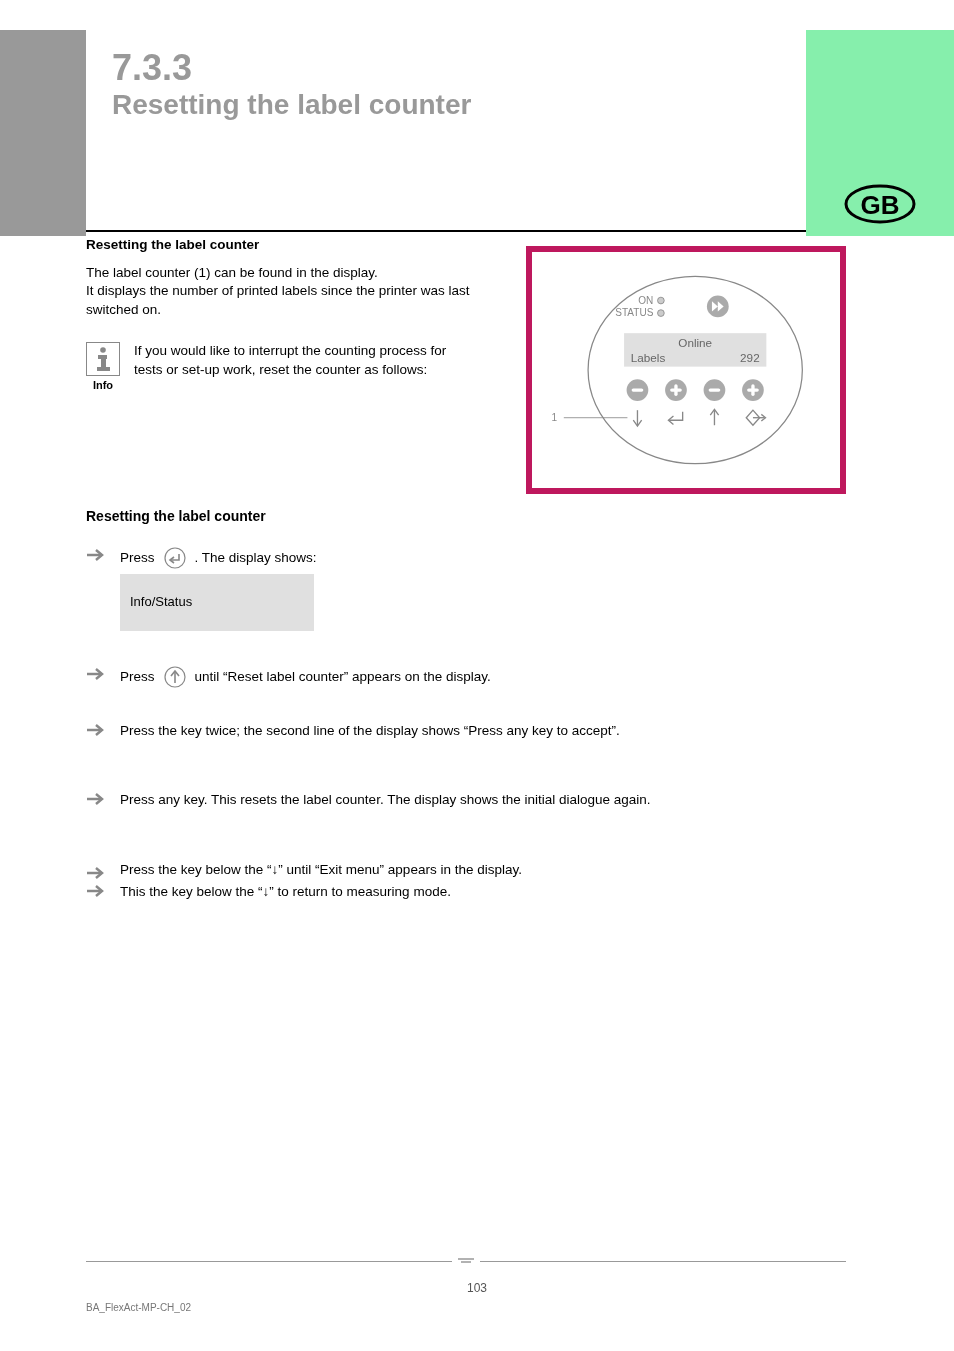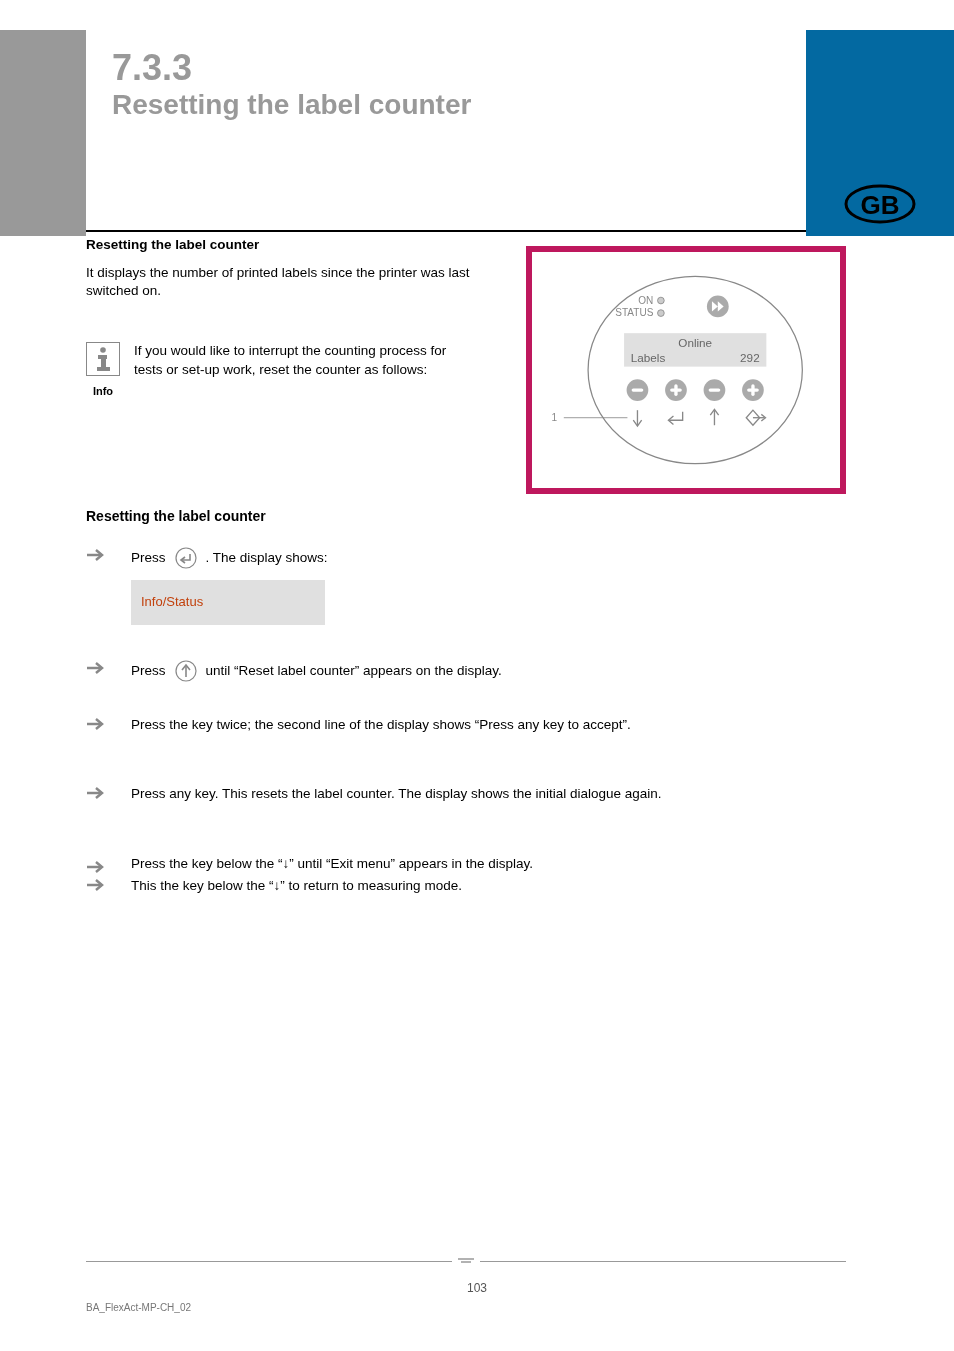--- a/index.html
+++ b/index.html
@@ -1,53 +1,53 @@
 <!DOCTYPE html>
 <html><head>
 <meta charset="utf-8">
 <style>
   * { box-sizing: border-box; margin: 0; padding: 0; }
   html, body { width: 954px; height: 1351px; font-family: Arial, Helvetica, sans-serif; background: #fff; color: #000; }
   .page { position: relative; width: 954px; height: 1351px; }
   .header { position: absolute; top: 0; left: 0; right: 0; height: 206px; display: flex; margin-top: 30px; }
   .header-left { width: 86px; background: #999; }
   .header-main { flex: 1; padding: 20px 26px 0 26px; display: flex; flex-direction: column; justify-content: flex-start; }
-  .header-right { width: 148px; background: #0369a1; display: flex; align-items: flex-end; justify-content: center; padding-bottom: 10px; }
+  .header-right { width: 148px; background: #86efac; display: flex; align-items: flex-end; justify-content: center; padding-bottom: 10px; }
   .section-num { font-size: 36px; font-weight: bold; color: #999; line-height: 1; margin-bottom: 4px; }
   .section-title { font-size: 28px; font-weight: bold; color: #999; line-height: 1.1; }
   .header-rule { position: absolute; left: 86px; right: 148px; top: 200px; height: 2px; background: #000; }
   .gb-badge { }
   .gb-badge svg { display: block; }
 
   .body { position: absolute; top: 230px; left: 86px; right: 108px; }
 
   .diagram-box { position: absolute; top: 16px; right: 0; width: 320px; height: 248px; border: 6px solid #be185d; }
 
   .intro-block { position: absolute; top: 6px; left: 0; width: 386px; font-size: 13.5px; line-height: 1.35; }
   .intro-block .h { font-weight: bold; margin-bottom: 10px; }
 
   .info-row { position: absolute; top: 112px; left: 0; width: 386px; display: flex; align-items: flex-start; gap: 14px; }
-  .info-icon-wrap { display: flex; flex-direction: column; align-items: center; gap: 9px; }
+  .info-icon-wrap { display: flex; flex-direction: column; align-items: center; gap: 3px; }
   .info-icon { width: 34px; height: 34px; border: 1px solid #888; display: flex; align-items: center; justify-content: center; }
   .info-icon svg { display:block; }
   .info-label { font-size: 11px; color: #000; font-weight: bold; }
   .info-text { font-size: 13.5px; line-height: 1.4; }
 
   .subhead { position: absolute; top: 278px; left: 0; font-size: 14px; font-weight: bold; }
 
   .steps { position: absolute; top: 316px; left: 0; right: 0; font-size: 13.5px; }
-  .step { display: flex; align-items: flex-start; gap: 25px; margin-bottom: 10px; }
+  .step { display: flex; align-items: flex-start; gap: 14px; margin-bottom: 10px; }
   .arrow-bullet { width: 20px; flex: 0 0 20px; padding-top: 2px; }
   .arrow-bullet svg { display:block; }
   .step-body { flex: 1; line-height: 1.45; }
   .step-body .row1 { display: flex; align-items: center; gap: 8px; flex-wrap: wrap; }
   .inline-icon { display:inline-flex; vertical-align: middle; }
   .inline-icon svg { display:block; }
 
-  .lcd { margin-top: 10px; margin-bottom: 24px; width: 194px; background: #e0e0e0; padding: 14px 10px; font-size: 13px; line-height: 1.3; color: #c2410c; }
+  .lcd { margin-top: 4px; margin-bottom: 24px; width: 194px; background: #e0e0e0; padding: 20px 10px; font-size: 13px; line-height: 1.3; color: #000000; }
 
   .footer { position: absolute; left: 86px; right: 108px; bottom: 80px; display: flex; align-items: center; justify-content: center; height: 20px; }
   .footer-line-l { flex:1; height:1px; background:#999; }
   .footer-line-r { flex:1; height:1px; background:#999; }
   .footer-mid { width: 28px; display:flex; justify-content:center; }
   .page-num { position: absolute; left: 50%; transform: translateX(-50%); bottom: 56px; font-size: 12px; color: #555; }
   .foot-ref { position: absolute; left: 86px; bottom: 38px; font-size: 10px; color: #777; }
 
   
   .panel-svg { width: 100%; height: 100%; }
@@ -72,20 +72,21 @@
           <text x="38" y="32" text-anchor="middle" font-family="Arial" font-size="26" font-weight="bold" fill="#000">GB</text>
         </svg>
       </div>
     </div>
     <div class="header-rule"></div>
   </div>
 
   <div class="body">
     <div class="intro-block">
       <div class="h">Resetting the label counter</div>
+      <div>The label counter (1) can be found in the display.</div>
       <div>It displays the number of printed labels since the printer was last switched on.</div>
     </div>
 
     <div class="info-row">
       <div class="info-icon-wrap">
         <div class="info-icon">
           <svg width="22" height="26" viewBox="0 0 22 26">
             <circle cx="11" cy="4" r="2.8" fill="#888"></circle>
             <rect x="6" y="9" width="9" height="4" fill="#888"></rect>
             <rect x="9" y="9" width="5" height="13" fill="#888"></rect>

